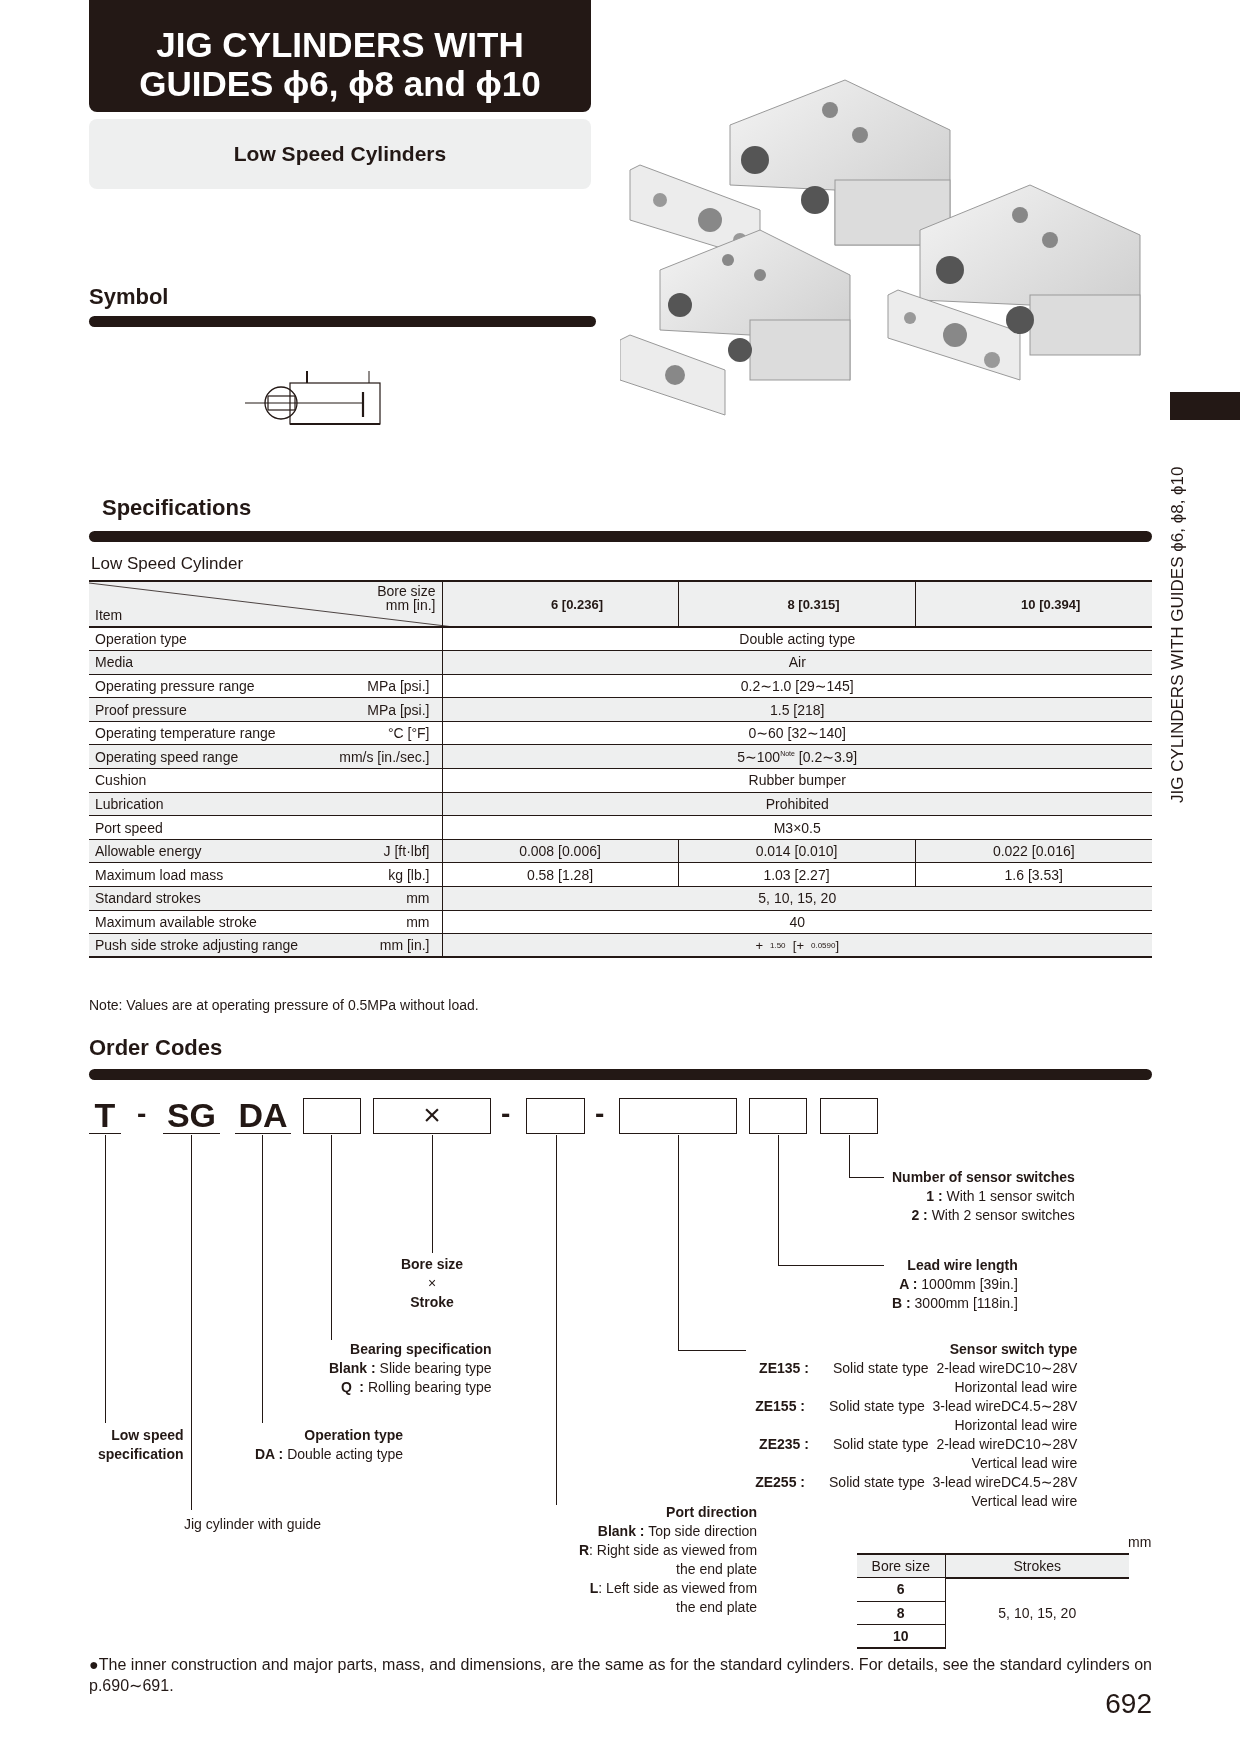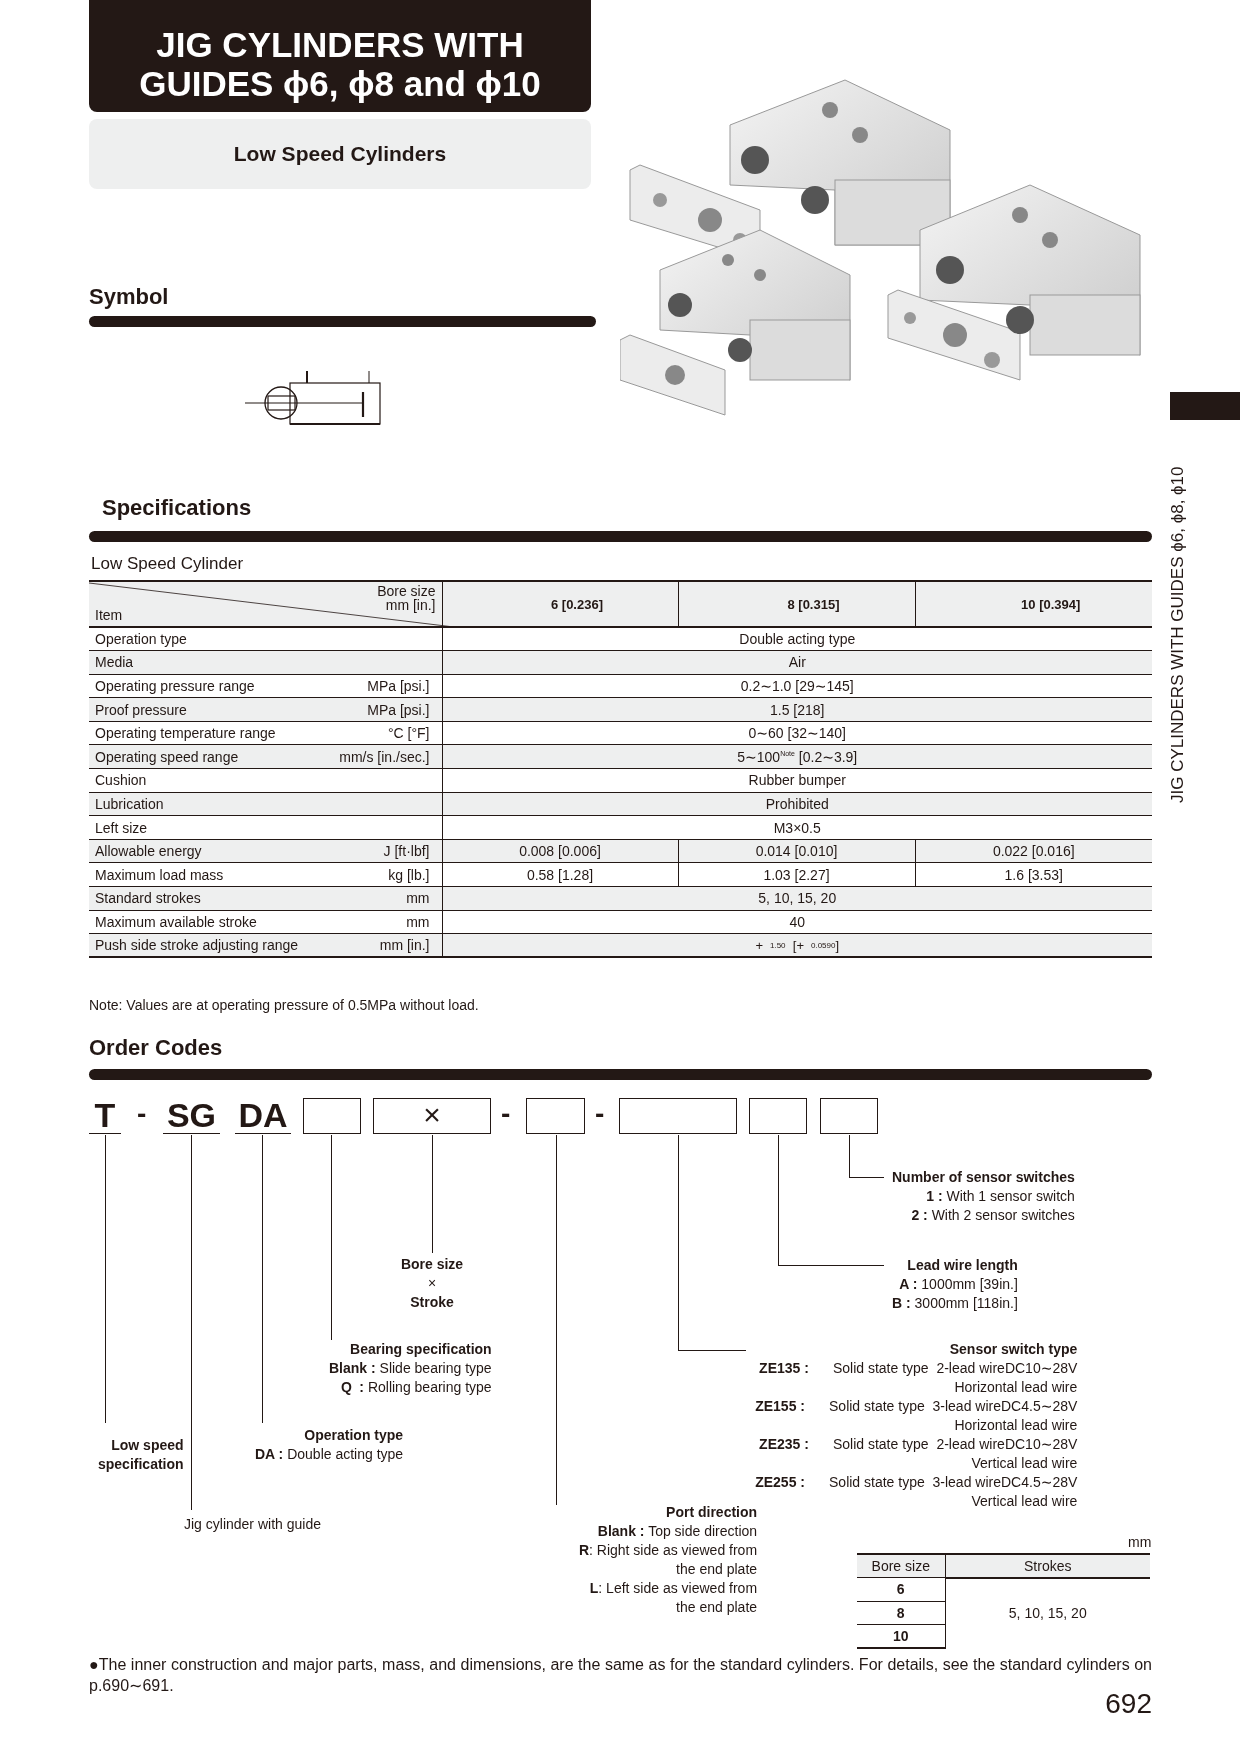--- a/index.html
+++ b/index.html
@@ -44,21 +44,21 @@
   .vline { width: 1px; background: #231815; }
   .hline { height: 1px; background: #231815; }
   .lbl { font-size: 14px; line-height: 19px; white-space: nowrap; text-align: right; }
   .lbl b { font-weight: bold; }
   .lbl .head { font-weight: bold; }
 
   table.strokes { border-collapse: collapse; font-size: 14px; }
   table.strokes td { height: 23.5px; text-align: center; }
   table.strokes thead td { background: #eeefef; border-top: 2px solid #231815; border-bottom: 2px solid #231815; }
   table.strokes td.bore { width: 88px; font-weight: bold; border-bottom: 1px solid #231815; }
-  table.strokes td.str { width: 205px; border-left: 1px solid #231815; }
+  table.strokes td.str { width: 184px; border-left: 1px solid #231815; }
   table.strokes tbody tr:last-child td { border-bottom: 2px solid #231815; }
 
   .footnote { left: 89px; top: 1654px; width: 1063px; font-size: 16px; line-height: 21px; text-align: justify; }
   .page-num { right: 88px; top: 1688px; font-size: 28px; }
 </style>
 </head>
 <body>
 
 <div class="abs title-box">
   <div>JIG CYLINDERS WITH</div>
@@ -183,21 +183,21 @@
         </tr>
         <tr>
           <td class="item"><span>Cushion</span></td>
           <td class="val" colspan="3"><span>Rubber bumper</span></td>
         </tr>
         <tr class="shade">
           <td class="item"><span>Lubrication</span></td>
           <td class="val" colspan="3"><span>Prohibited</span></td>
         </tr>
         <tr>
-          <td class="item"><span>Left size</span></td>
+          <td class="item"><span>Port speed</span></td>
           <td class="val" colspan="3"><span>M3×0.5</span></td>
         </tr>
         <tr class="shade">
           <td class="item"><span>Allowable energy</span><span class="unit">J [ft·lbf]</span></td>
           <td class="val">0.008 [0.006]</td>
           <td class="val">0.014 [0.010]</td>
           <td class="val">0.022 [0.016]</td>
         </tr>
         <tr>
           <td class="item"><span>Maximum load mass</span><span class="unit">kg [lb.]</span></td>
@@ -254,21 +254,21 @@
 <div class="abs vline" style="left:331px; top:1135px; height:205px;"></div>
 <div class="abs vline" style="left:432px; top:1135px; height:118px;"></div>
 <div class="abs vline" style="left:556px; top:1135px; height:370px;"></div>
 <div class="abs vline" style="left:678px; top:1135px; height:215px;"></div>
 <div class="abs hline" style="left:678px; top:1350px; width:68px;"></div>
 <div class="abs vline" style="left:778px; top:1135px; height:130px;"></div>
 <div class="abs hline" style="left:778px; top:1265px; width:106px;"></div>
 <div class="abs vline" style="left:849px; top:1135px; height:42px;"></div>
 <div class="abs hline" style="left:849px; top:1177px; width:35px;"></div>
 
-<div class="abs lbl" style="left:98px; top:1426px;margin-top:10px;">
+<div class="abs lbl" style="left:98px; top:1426px;">
   <div class="head">Low speed</div>
   <div class="head">specification</div>
 </div>
 <div class="abs lbl head" style="left:184px; top:1515px;">Jig cylinder with guide</div>
 <div class="abs lbl" style="left:255px; top:1426px;">
   <div class="head">Operation type</div>
   <div><b>DA :</b> <span>Double acting type</span></div>
 </div>
 <div class="abs lbl" style="left:322px; top:1340px;">
   <div class="head">Bearing specification</div>

